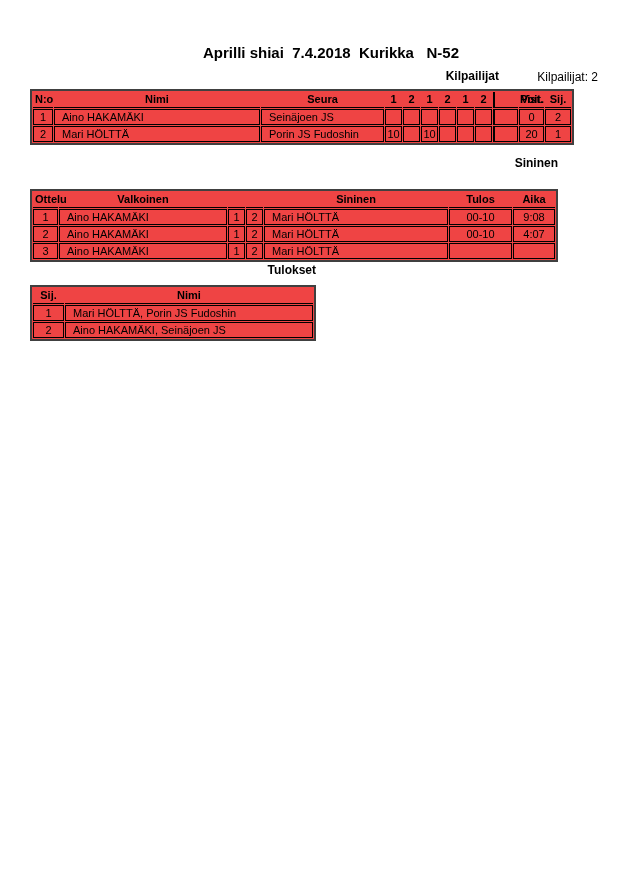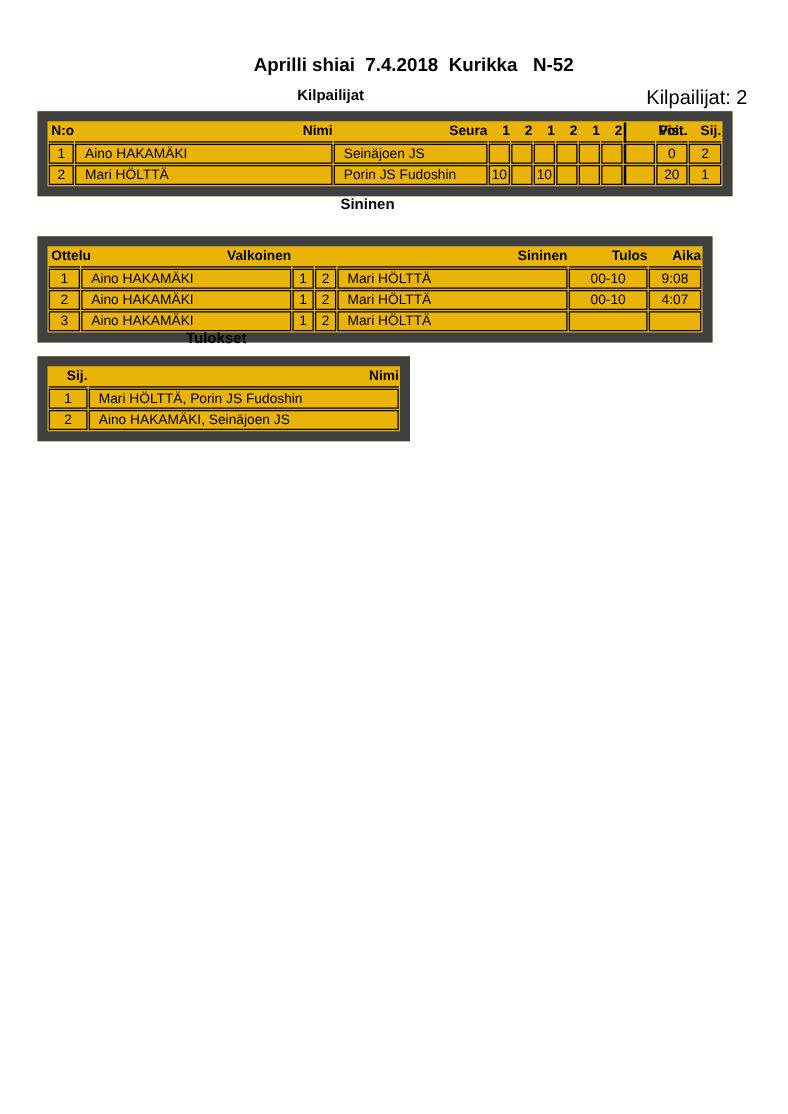--- a/index.html
+++ b/index.html
@@ -14,57 +14,56 @@
   .abs { position: absolute; }
 
   .page-title {
     top: 44px; left: 16px; width: 630px;
     text-align: center;
     font-size: 15px; font-weight: bold;
     white-space: pre;
   }
   .section-label {
     font-size: 12px; font-weight: bold;
-    text-align: center; white-space: nowrap;
+    text-align: right; white-space: nowrap;
   }
   .lbl-kilpailijat { top: 69px; left: 30px; width: 469px; }
   .lbl-ottelut    { top: 156px; left: 30px; width: 528px; }
   .lbl-tulokset   { top: 263px; left: 30px; width: 286px; }
   .count-label {
     top: 70px; right: 32px;
-    font-size: 16px; white-space: nowrap; padding-left: 10px;
+    font-size: 12px; white-space: nowrap; padding-left: 10px;
   }
 
   table.sheet {
     border-collapse: separate;
     border-spacing: 1px;
-    border: 8px solid #404040;
+    border: 2px solid #404040;
     table-layout: fixed;
-    background: #eab308;
+    background: #ef4444;
   }
   .t1 { top: 89px;  left: 30px; width: 544px; }
   .t2 { top: 189px; left: 30px; width: 528px; }
   .t3 { top: 285px; left: 30px; width: 286px; }
 
   th, td {
     font-size: 11px;
     height: 16px;
     line-height: 13px;
     vertical-align: middle;
     text-align: center;
     padding: 0;
     white-space: nowrap;
     overflow: hidden;
   }
   th {
     font-weight: bold;
     border: none;
     border-bottom: 1px solid #000;
     overflow: visible;
-    text-align: right;
   }
   td { border: 1px solid #000; }
 
   .al { text-align: left; }
   td.al { padding-left: 7px; }
   th.al { padding-left: 2px; }
   .thick { border-left: 2px solid #000 !important; padding-left: 26px; }
 </style>
 </head>
 <body>

